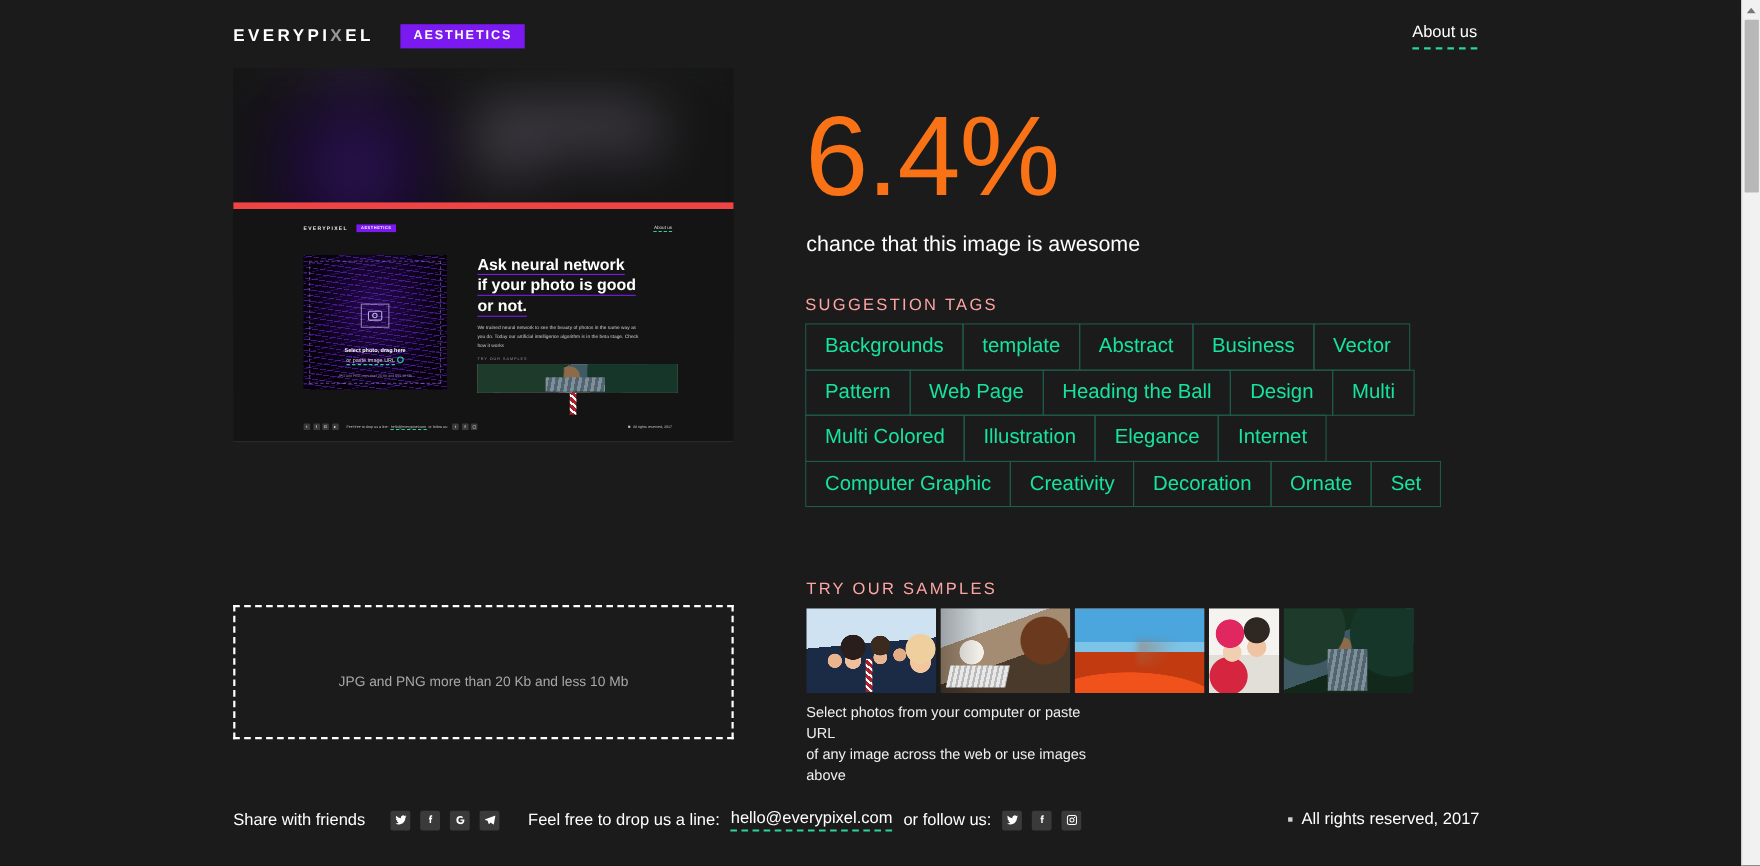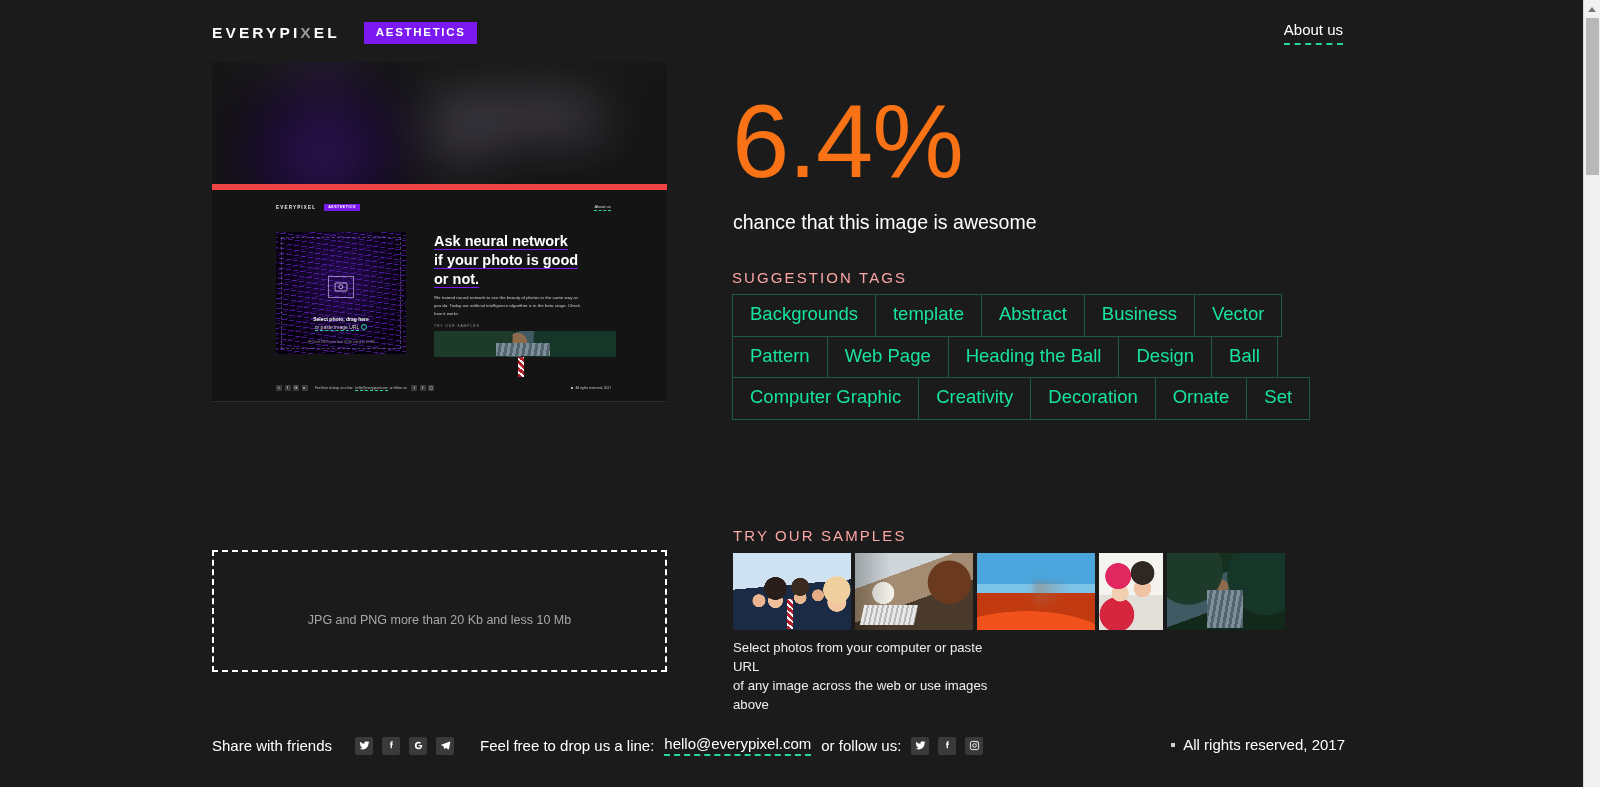--- a/index.html
+++ b/index.html
@@ -449,21 +449,27 @@
         <div class="tag">template</div>
         <div class="tag">Abstract</div>
         <div class="tag">Business</div>
         <div class="tag">Vector</div>
       </div>
       <div class="tag-row">
         <div class="tag">Pattern</div>
         <div class="tag">Web Page</div>
         <div class="tag">Heading the Ball</div>
         <div class="tag">Design</div>
-        <div class="tag">Ball</div>
+        <div class="tag">Multi</div>
+      </div>
+      <div class="tag-row">
+        <div class="tag">Multi Colored</div>
+        <div class="tag">Illustration</div>
+        <div class="tag">Elegance</div>
+        <div class="tag">Internet</div>
       </div>
       <div class="tag-row">
         <div class="tag">Computer Graphic</div>
         <div class="tag">Creativity</div>
         <div class="tag">Decoration</div>
         <div class="tag">Ornate</div>
         <div class="tag">Set</div>
       </div>
     </div>
 

